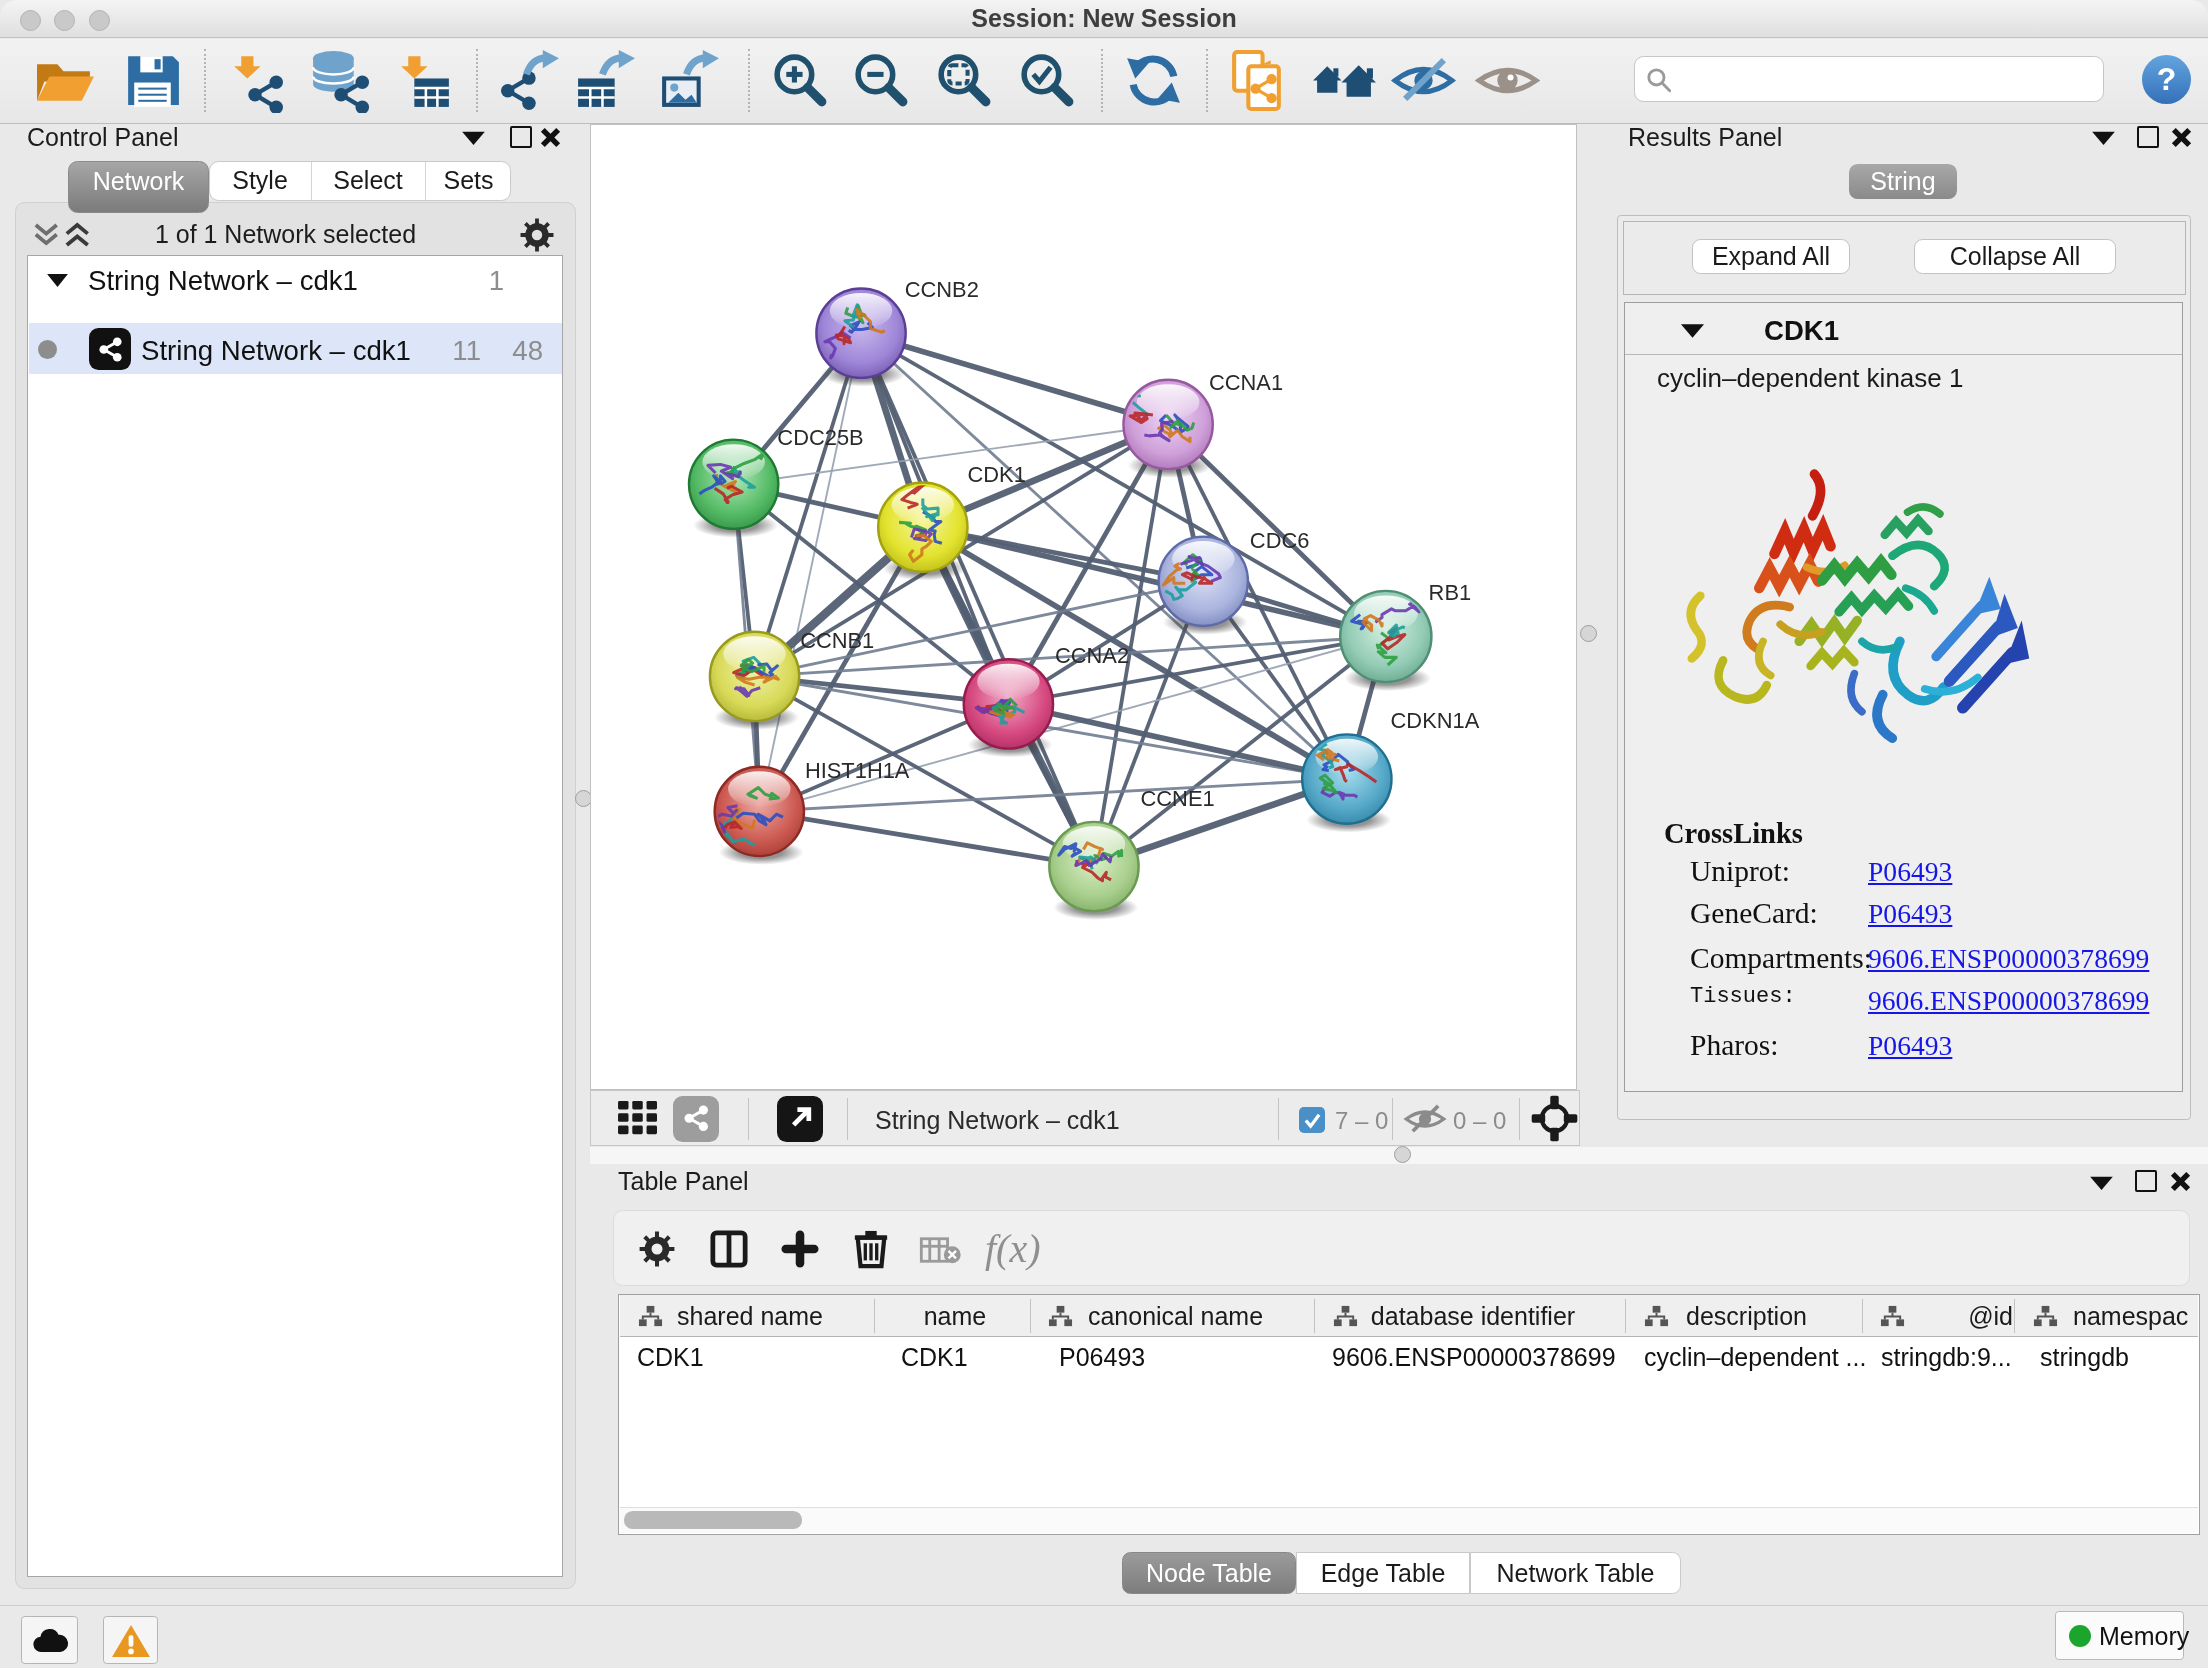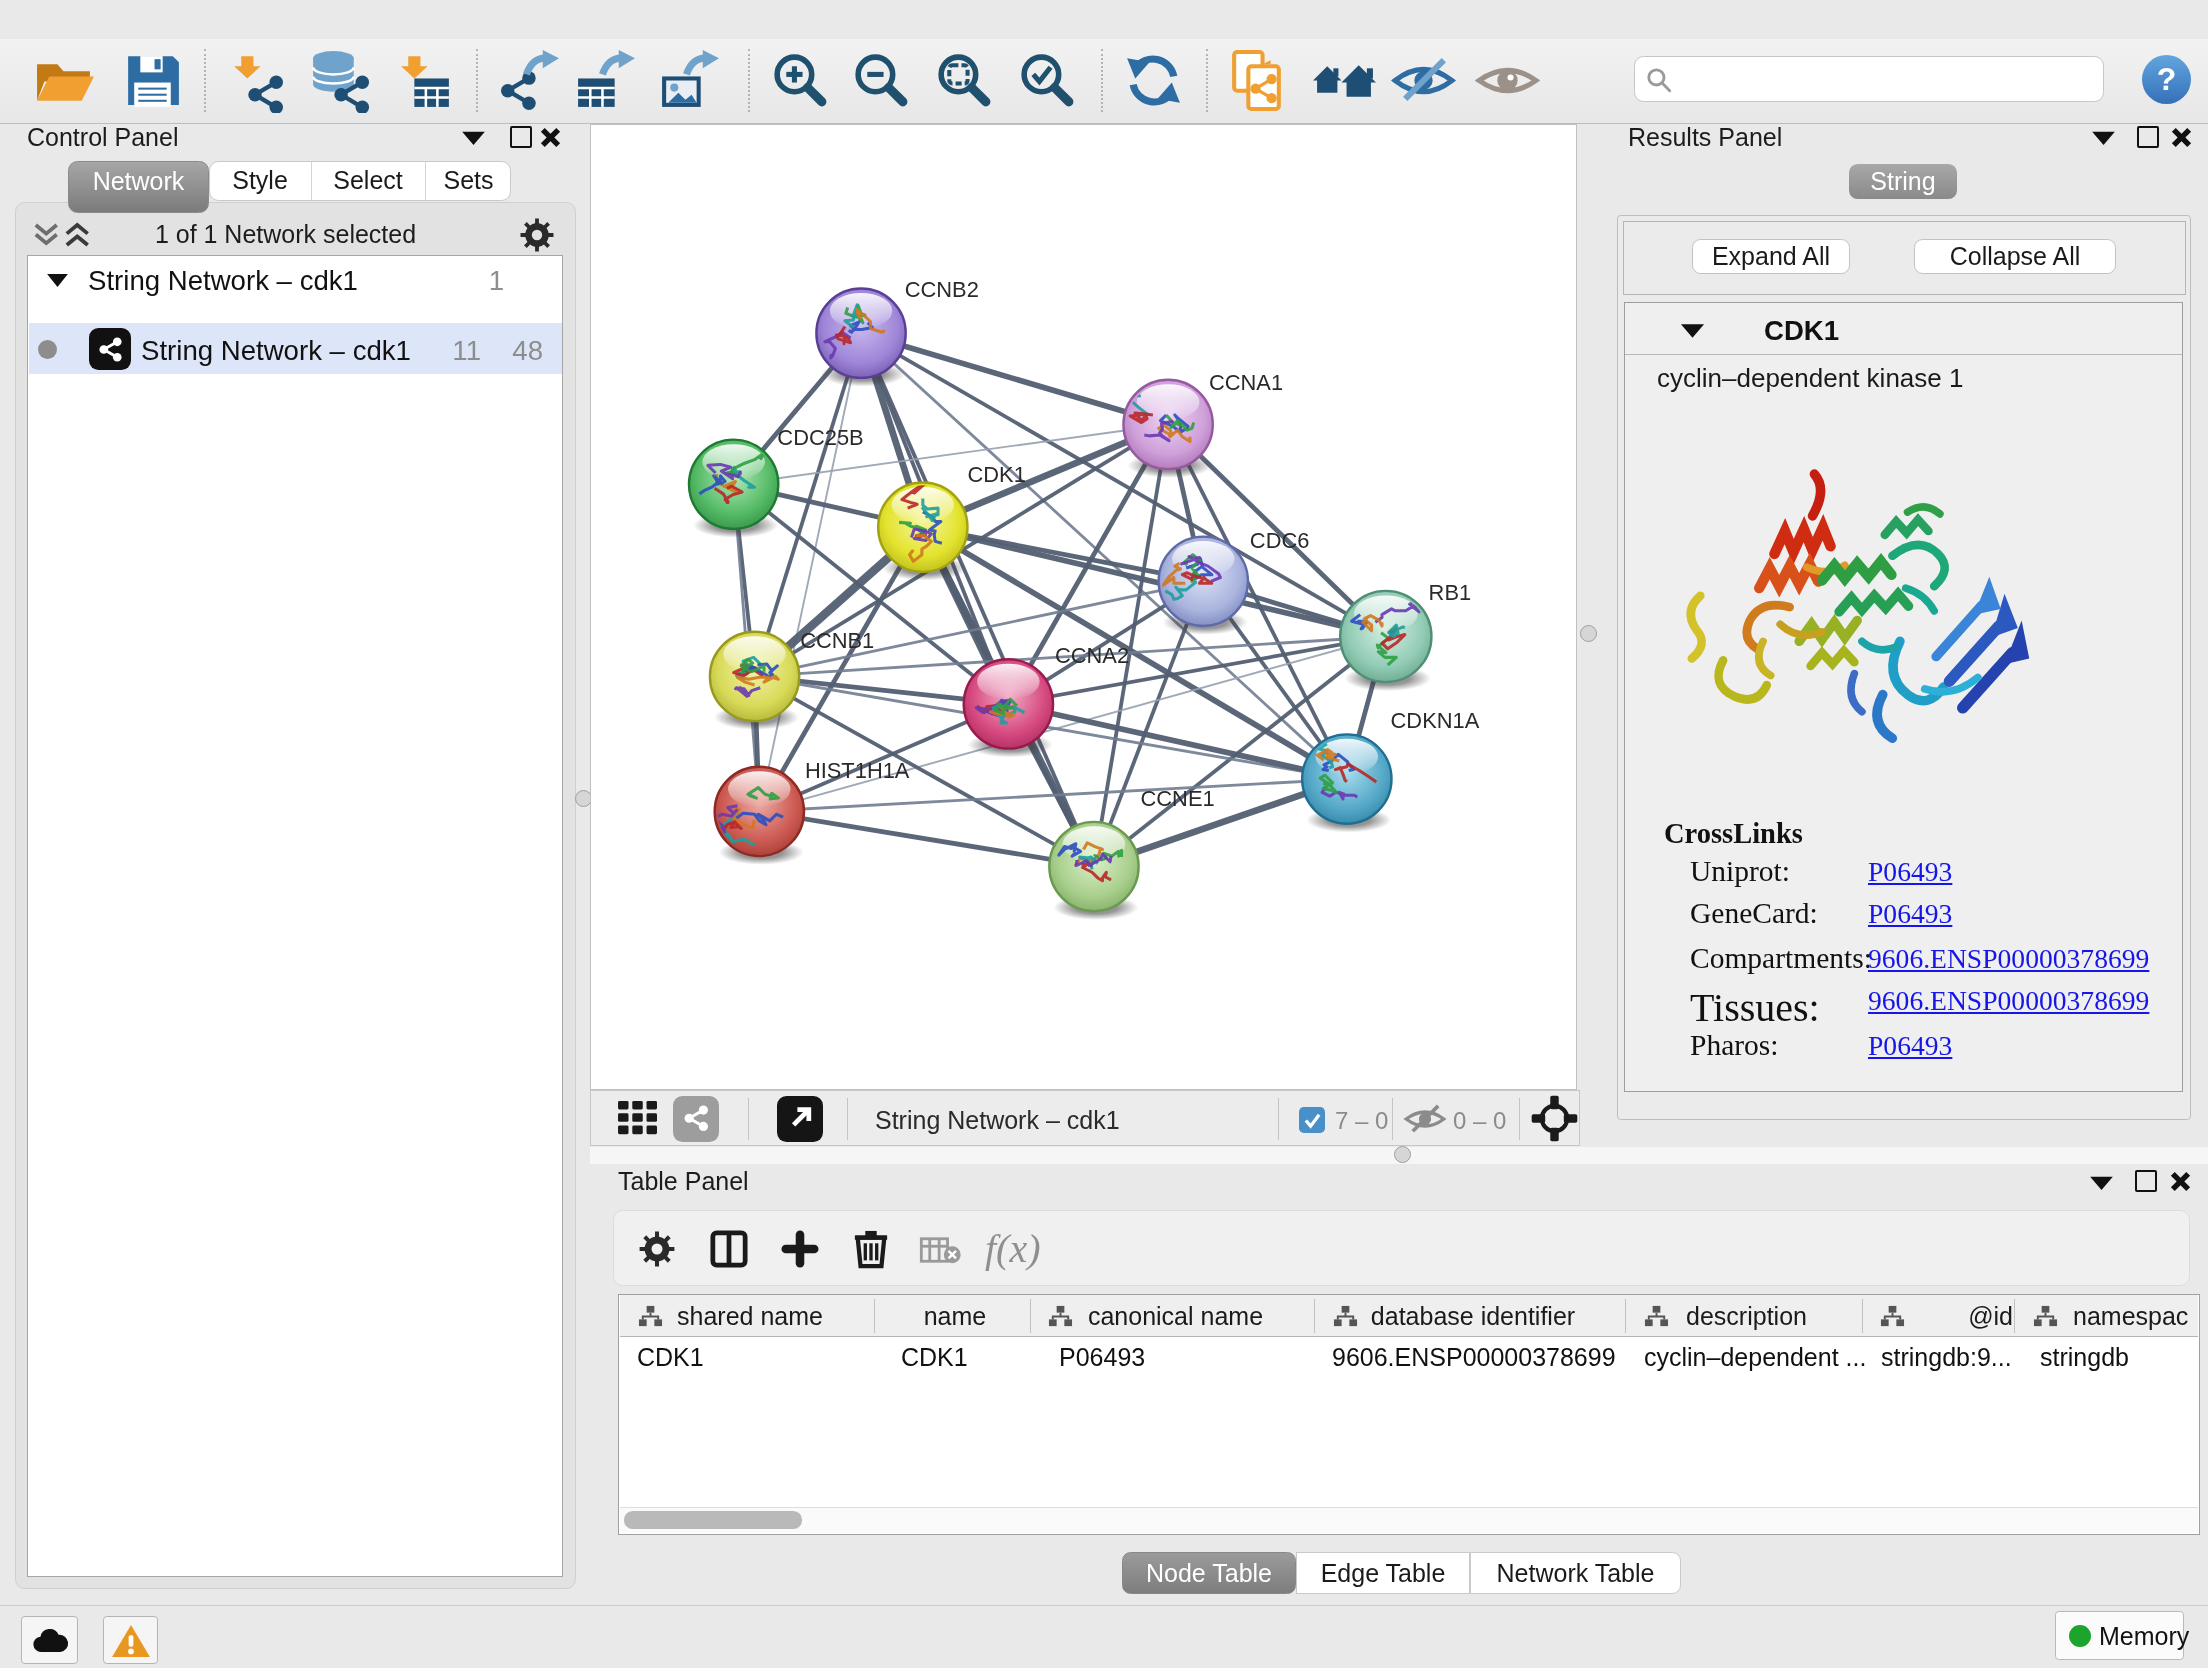--- a/index.html
+++ b/index.html
@@ -1,20 +1,26 @@
 <!DOCTYPE html>
 <html style="font-size:15px"><head><meta charset="utf-8"><title>Session: New Session</title><style>
 *{margin:0;padding:0;box-sizing:border-box}
 html,body{width:2208px;height:1668px;background:#e9e9e9;font-family:"Liberation Sans",sans-serif;overflow:hidden}
 .abs{position:absolute}
 .ic{position:absolute}
 svg{display:block}
 </style></head><body>
 <div class="abs" style="left:0;top:0;width:2208px;height:1668px;background:#e9e9e9">
 
+<div class="abs" style="left:0;top:0;width:2208px;height:38px;background:linear-gradient(#f4f4f4,#dfdfdf);border-bottom:1px solid #c2c2c2;border-radius:17px 17px 0 0">
+ <div class="abs" style="left:20px;top:9.5px;width:21px;height:21px;border-radius:50%;background:#c9c9c9;border:1px solid #b2b2b2"></div>
+ <div class="abs" style="left:54px;top:9.5px;width:21px;height:21px;border-radius:50%;background:#c9c9c9;border:1px solid #b2b2b2"></div>
+ <div class="abs" style="left:89px;top:9.5px;width:21px;height:21px;border-radius:50%;background:#c9c9c9;border:1px solid #b2b2b2"></div>
+ <div class="abs" style="left:0;top:3.8px;width:2208px;text-align:center;font-size:25px;font-weight:bold;color:#3e3e3e">Session: New Session</div>
+</div>
 
 <div class="abs" style="left:0;top:39px;width:2208px;height:85px;background:linear-gradient(#f2f2f2,#e7e7e7);border-bottom:1px solid #bdbdbd"></div>
 
 <div class="abs" style="left:204px;top:49px;width:0;height:63px;border-left:2.9px dotted #b4b4b4"></div>
 <div class="abs" style="left:476px;top:49px;width:0;height:63px;border-left:2.9px dotted #b4b4b4"></div>
 <div class="abs" style="left:748px;top:49px;width:0;height:63px;border-left:2.9px dotted #b4b4b4"></div>
 <div class="abs" style="left:1101px;top:49px;width:0;height:63px;border-left:2.9px dotted #b4b4b4"></div>
 <div class="abs" style="left:1206px;top:49px;width:0;height:63px;border-left:2.9px dotted #b4b4b4"></div>
 <svg class="ic" style="left:32px;top:48px" width="65" height="65" viewBox="0 0 64 64">
       <path d="M5,16 h20 l6,7 h26 v10 H5 z" fill="#c27a15"></path>
@@ -637,21 +643,21 @@
 </svg>
 
 <div class="abs" style="left:1664px;top:818px;font-family:'Liberation Serif',serif;font-size:28.5px;font-weight:bold;color:#111">CrossLinks</div>
 
 <div class="abs" style="left:1690px;top:855px;font-family:'Liberation Serif',serif;font-size:29.5px;color:#111">Uniprot:</div>
 <div class="abs" style="left:1868px;top:856px;font-family:'Liberation Serif',serif;font-size:27.6px;color:#1616e8;text-decoration:underline">P06493</div>
 <div class="abs" style="left:1690px;top:897px;font-family:'Liberation Serif',serif;font-size:29.5px;color:#111">GeneCard:</div>
 <div class="abs" style="left:1868px;top:898px;font-family:'Liberation Serif',serif;font-size:27.6px;color:#1616e8;text-decoration:underline">P06493</div>
 <div class="abs" style="left:1690px;top:942px;font-family:'Liberation Serif',serif;font-size:29.5px;color:#111">Compartments:</div>
 <div class="abs" style="left:1868px;top:943px;font-family:'Liberation Serif',serif;font-size:27.6px;color:#1616e8;text-decoration:underline">9606.ENSP00000378699</div>
-<div class="abs" style="left:1690px;top:984px;font-family:Liberation Serif, serif;font-size:40px;color:#111">Tissues:</div>
+<div class="abs" style="left:1690px;top:984px;font-family:Liberation Mono, monospace;font-size:22px;color:#111">Tissues:</div>
 <div class="abs" style="left:1868px;top:985px;font-family:'Liberation Serif',serif;font-size:27.6px;color:#1616e8;text-decoration:underline">9606.ENSP00000378699</div>
 <div class="abs" style="left:1690px;top:1029px;font-family:'Liberation Serif',serif;font-size:29.5px;color:#111">Pharos:</div>
 <div class="abs" style="left:1868px;top:1030px;font-family:'Liberation Serif',serif;font-size:27.6px;color:#1616e8;text-decoration:underline">P06493</div>
 
 <div class="abs" style="left:618px;top:1167px;font-size:25px;color:#1c1c1c">Table Panel</div>
 <svg class="ic" style="left:2089px;top:1174px" width="25" height="17" viewBox="0 0 26 18">
       <path d="M1,3 h24 l-12,14 z" fill="#111"></path>
     </svg>
 <div class="abs" style="left:2135px;top:1170px;width:22px;height:22px;border:2.9px solid #111;border-radius:1.9px"></div>
 <svg class="ic" style="left:2168px;top:1169px" width="25" height="25" viewBox="0 0 26 26">

